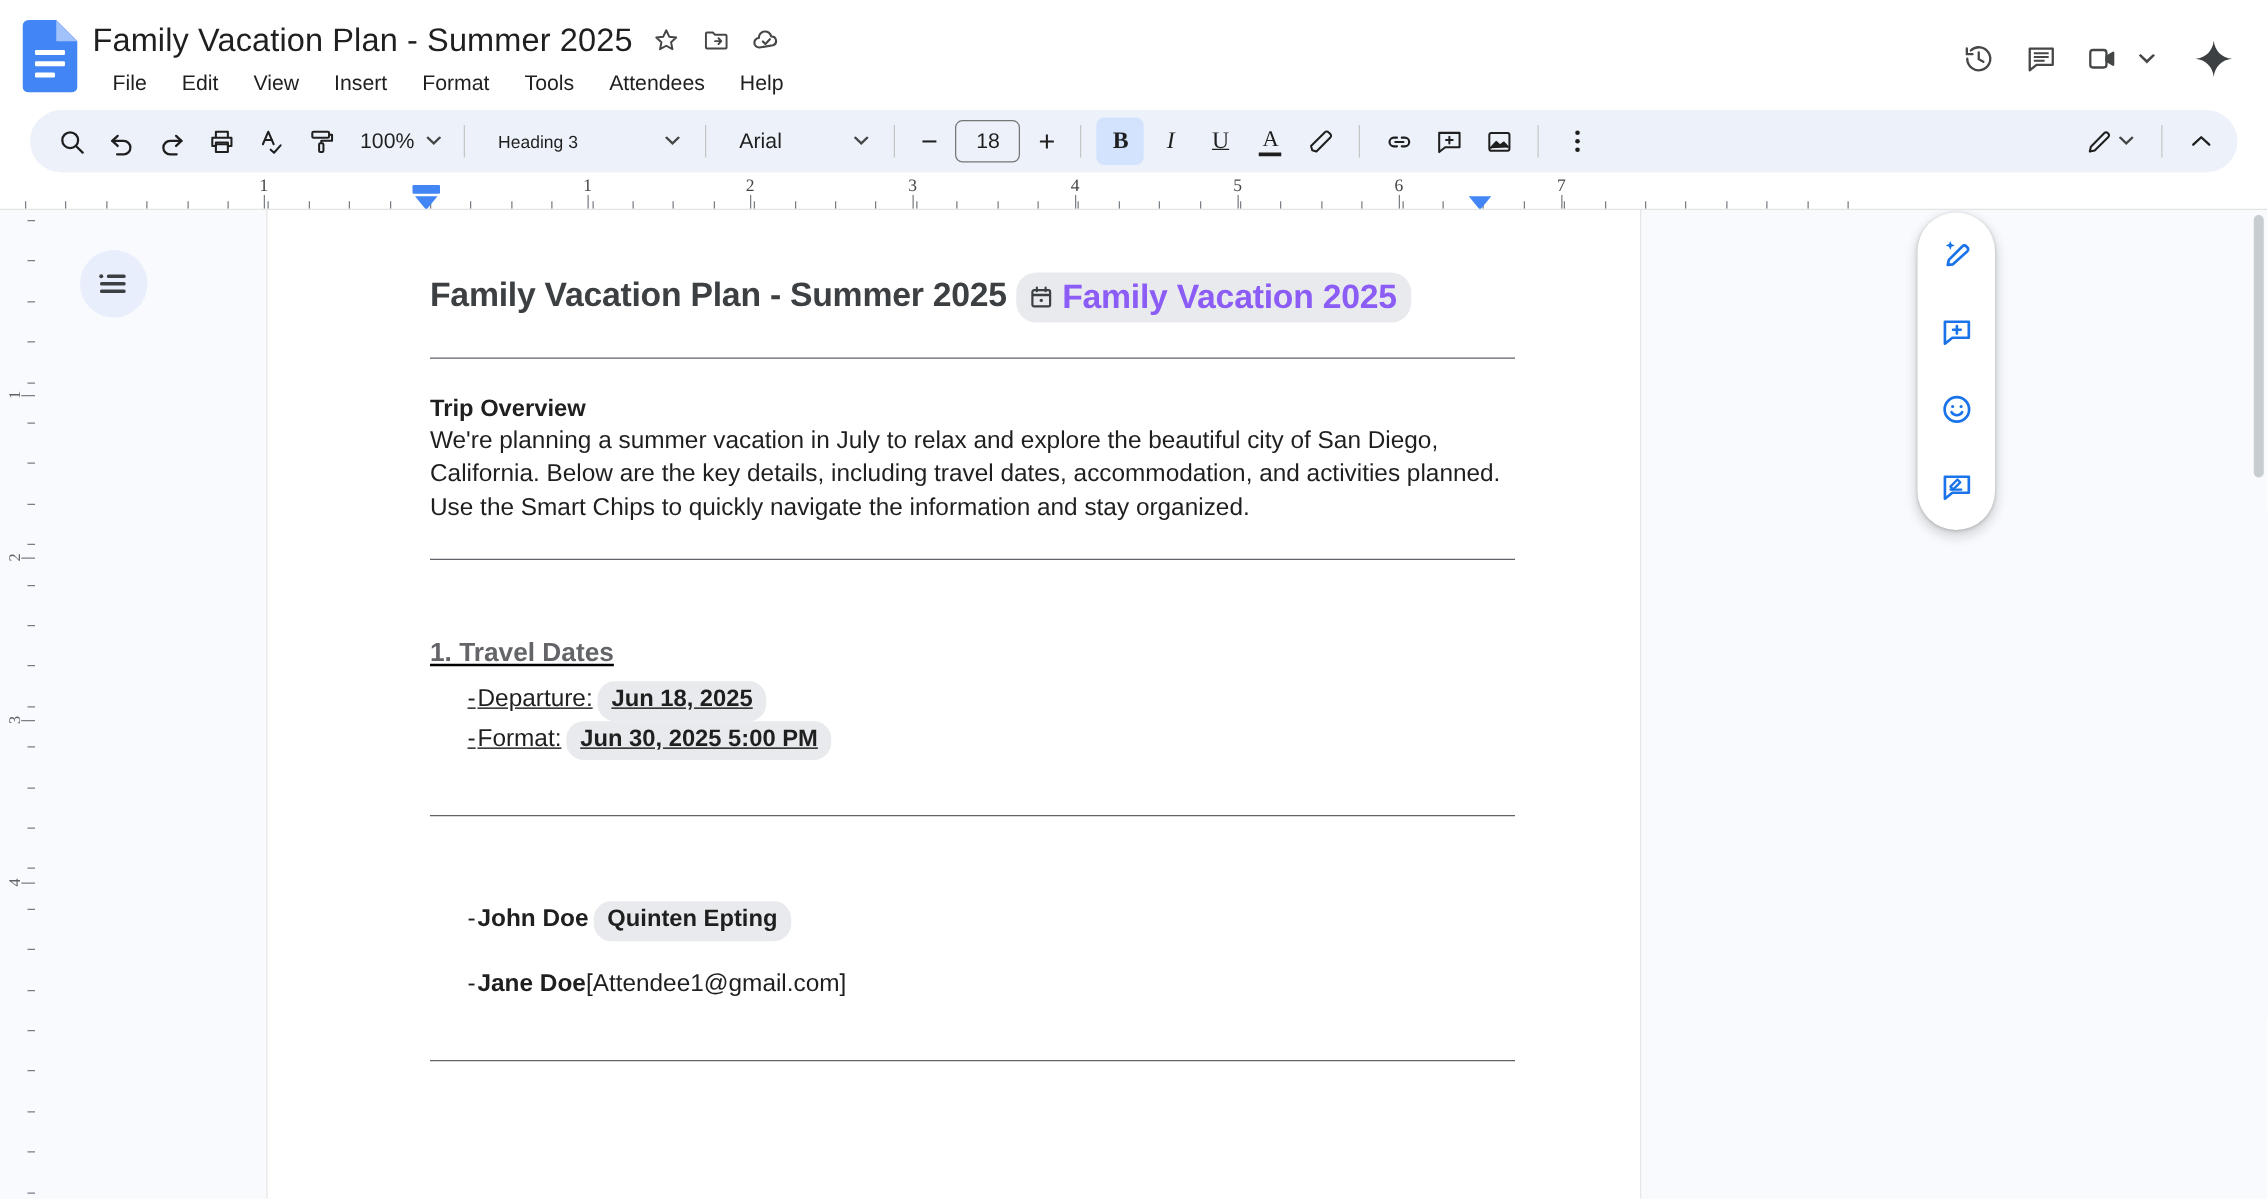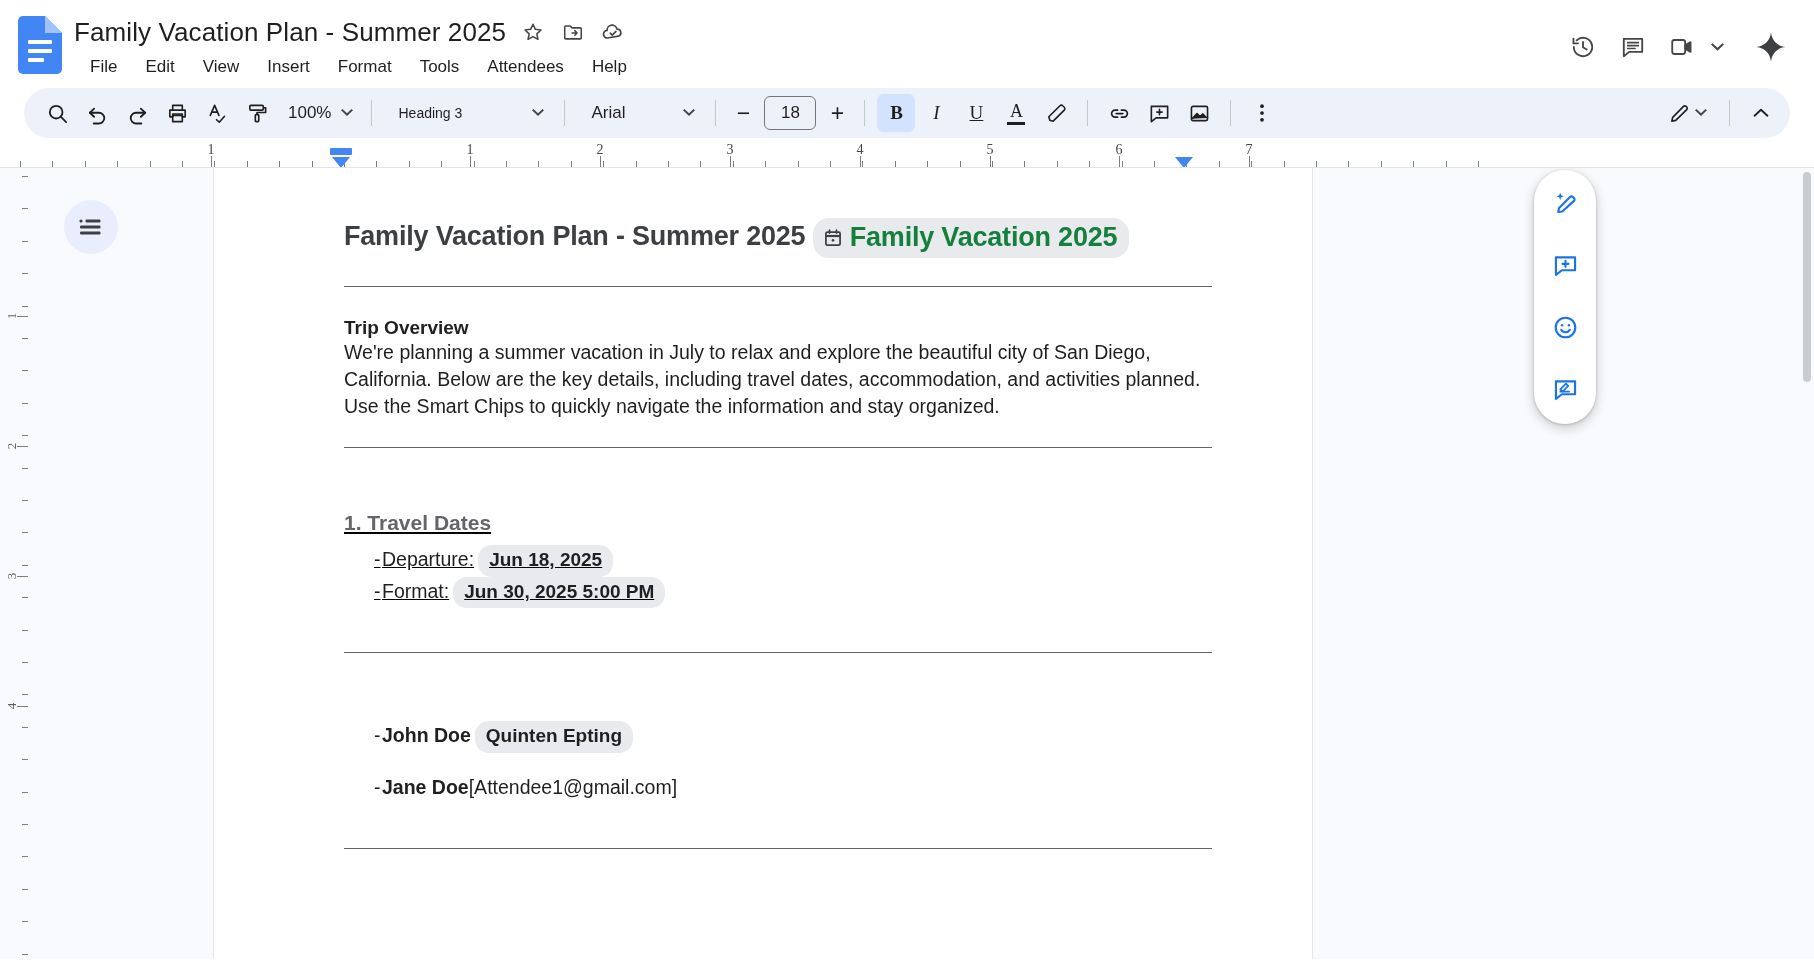--- a/index.html
+++ b/index.html
@@ -275,21 +275,21 @@
   .chip {
     display: inline-flex;
     align-items: center;
     gap: 7px;
     background: #e8eaed;
     border-radius: 16px;
     padding: 2px 12px 3px 10px;
     vertical-align: middle;
     cursor: pointer;
   }
-  .chip-h1 { font-size: 27px; font-weight: bold; color: #15803d; }
+  .chip-h1 { font-size: 27px; font-weight: bold; color: #8b5cf6; }
   .chip-icon { display: inline-flex; align-items: center; color: #3c4043; }
   .hr {
     border: none;
     border-top: 1px solid #5f6368;
     margin: 28px 0 0 0;
     width: 100%;
   }
   .sec-head {
     font-size: 19px; font-weight: bold; color: #1f1f1f;
     margin: 30px 0 0 0;

